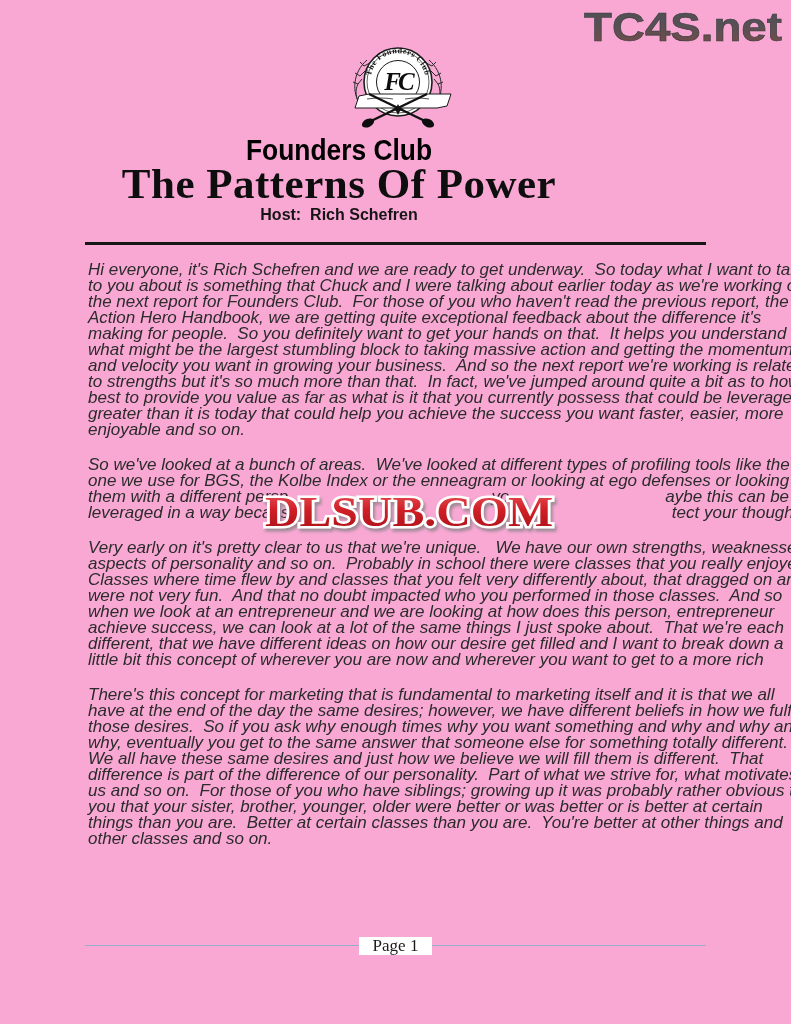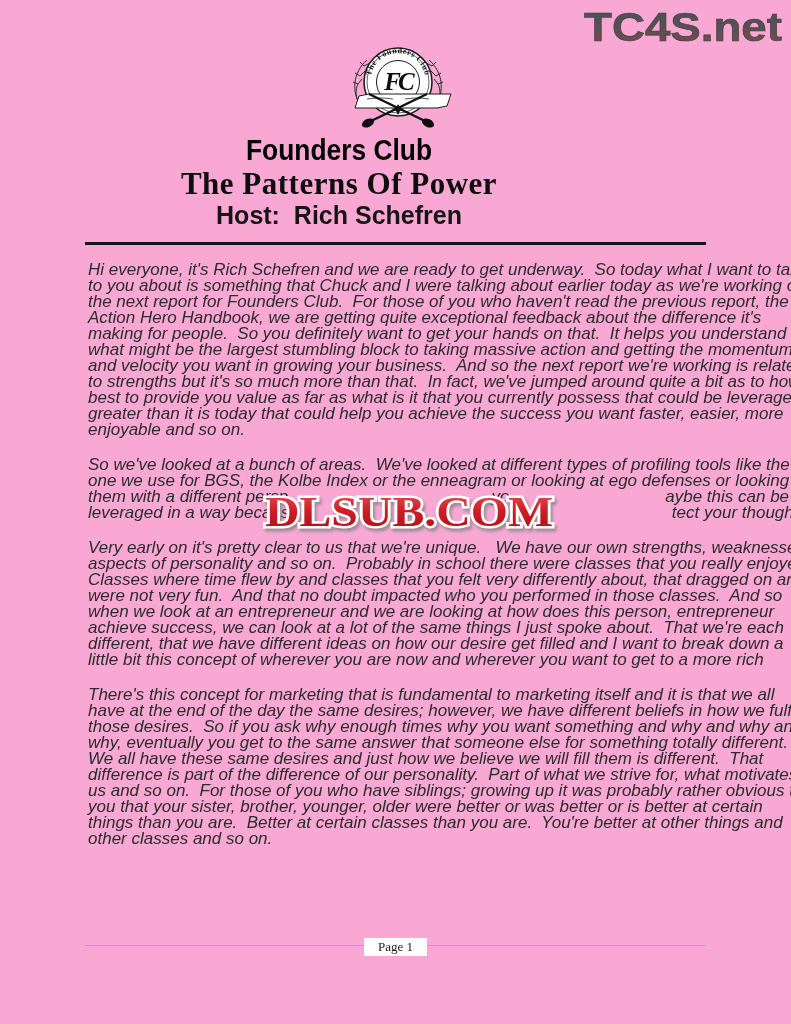--- a/index.html
+++ b/index.html
@@ -11,25 +11,25 @@
   
   .wm-tc4s{position:absolute;left:578px;top:2px;}
   .wm-dlsub{position:absolute;left:258px;top:484px;}
   .wm-traders{position:absolute;left:468px;top:975px;}
   .wm-shadow{filter:drop-shadow(2px 3px 1.5px rgba(130,130,130,0.75));}
   
   .crest{position:absolute;left:331px;top:40px;}
   .title-block{position:absolute;left:0;top:134px;width:678px;text-align:center;}
   .doc-title{display:block;margin:0 auto;}
   .doc-subtitle{
-    font-family:"Liberation Serif",serif;font-weight:bold;font-size:31px;
+    font-family:"Liberation Serif",serif;font-weight:bold;font-size:43px;
     line-height:36px;color:#0e0e0e;letter-spacing:0.5px;margin-top:0px;
   }
   .doc-host{
-    font-family:"Liberation Sans",sans-serif;font-weight:bold;font-size:25px;
+    font-family:"Liberation Sans",sans-serif;font-weight:bold;font-size:16px;
     line-height:22px;color:#151515;white-space:pre;margin-top:2px;
   }
   .header-rule{
     position:absolute;left:85px;top:242px;width:621px;height:3px;
     background:#161616;
   }
   
   .doc-body{
     position:absolute;left:88px;top:262px;width:630px;
     font-size:17px;line-height:16px;color:#2b2b2b;font-style:italic;
@@ -38,21 +38,21 @@
   
   .footer-rule{
     position:absolute;left:85px;top:937px;width:621px;height:18px;text-align:center;
   }
   .footer-rule .rule-line{
     position:absolute;left:0;right:0;top:8px;height:0;
     border-top:1.6px solid #94aecf;
   }
   .page-number{
     position:relative;display:inline-block;background:#ffffff;padding:0 14px;
-    font-family:"Liberation Serif",serif;font-size:13px;color:#1c1c1c;line-height:18px;
+    font-family:"Liberation Serif",serif;font-size:17px;color:#1c1c1c;line-height:18px;
   }
   svg text{font-family:"Liberation Sans",sans-serif;}
   svg .serif{font-family:"Liberation Serif",serif;}
 </style>
 </head>
 <body>
 
 <div class="page">
 
   <div class="wm-tc4s">

